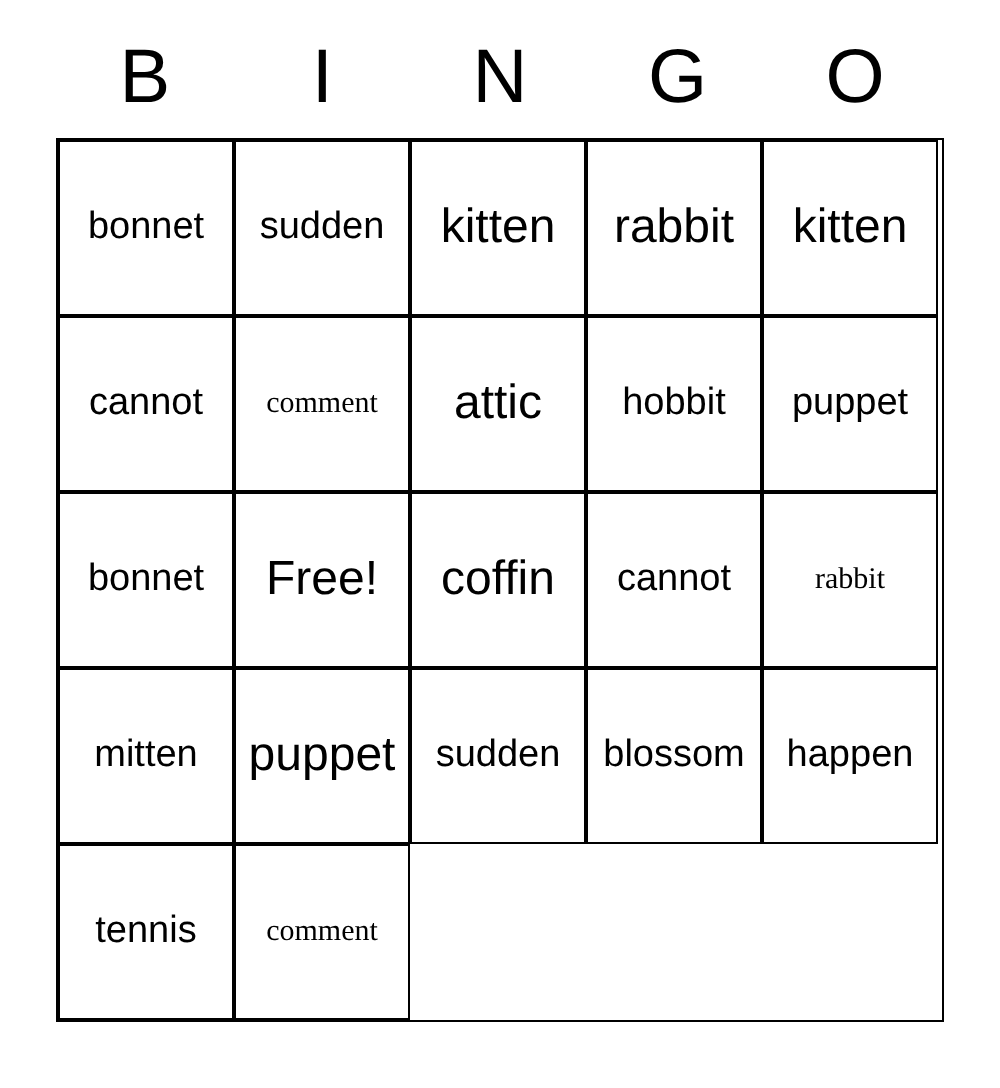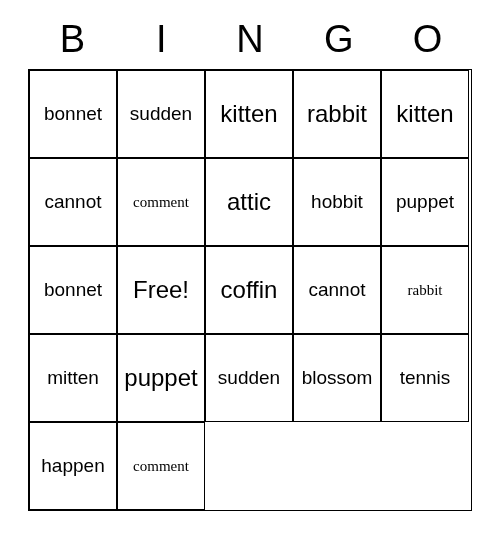--- a/index.html
+++ b/index.html
@@ -127,21 +127,21 @@
       <span>puppet</span>
     </div>
   <div class="cell">
       <span>sudden</span>
     </div>
   <div class="cell">
       <span>blossom</span>
     </div>
 
   <div class="cell">
-      <span>tennis</span>
+      <span>happen</span>
     </div>
   <div class="cell">
-      <span>happen</span>
+      <span>tennis</span>
     </div>
   <div class="cell small">
       <span>comment</span>
     </div>
 </div>
 
 </body></html>

